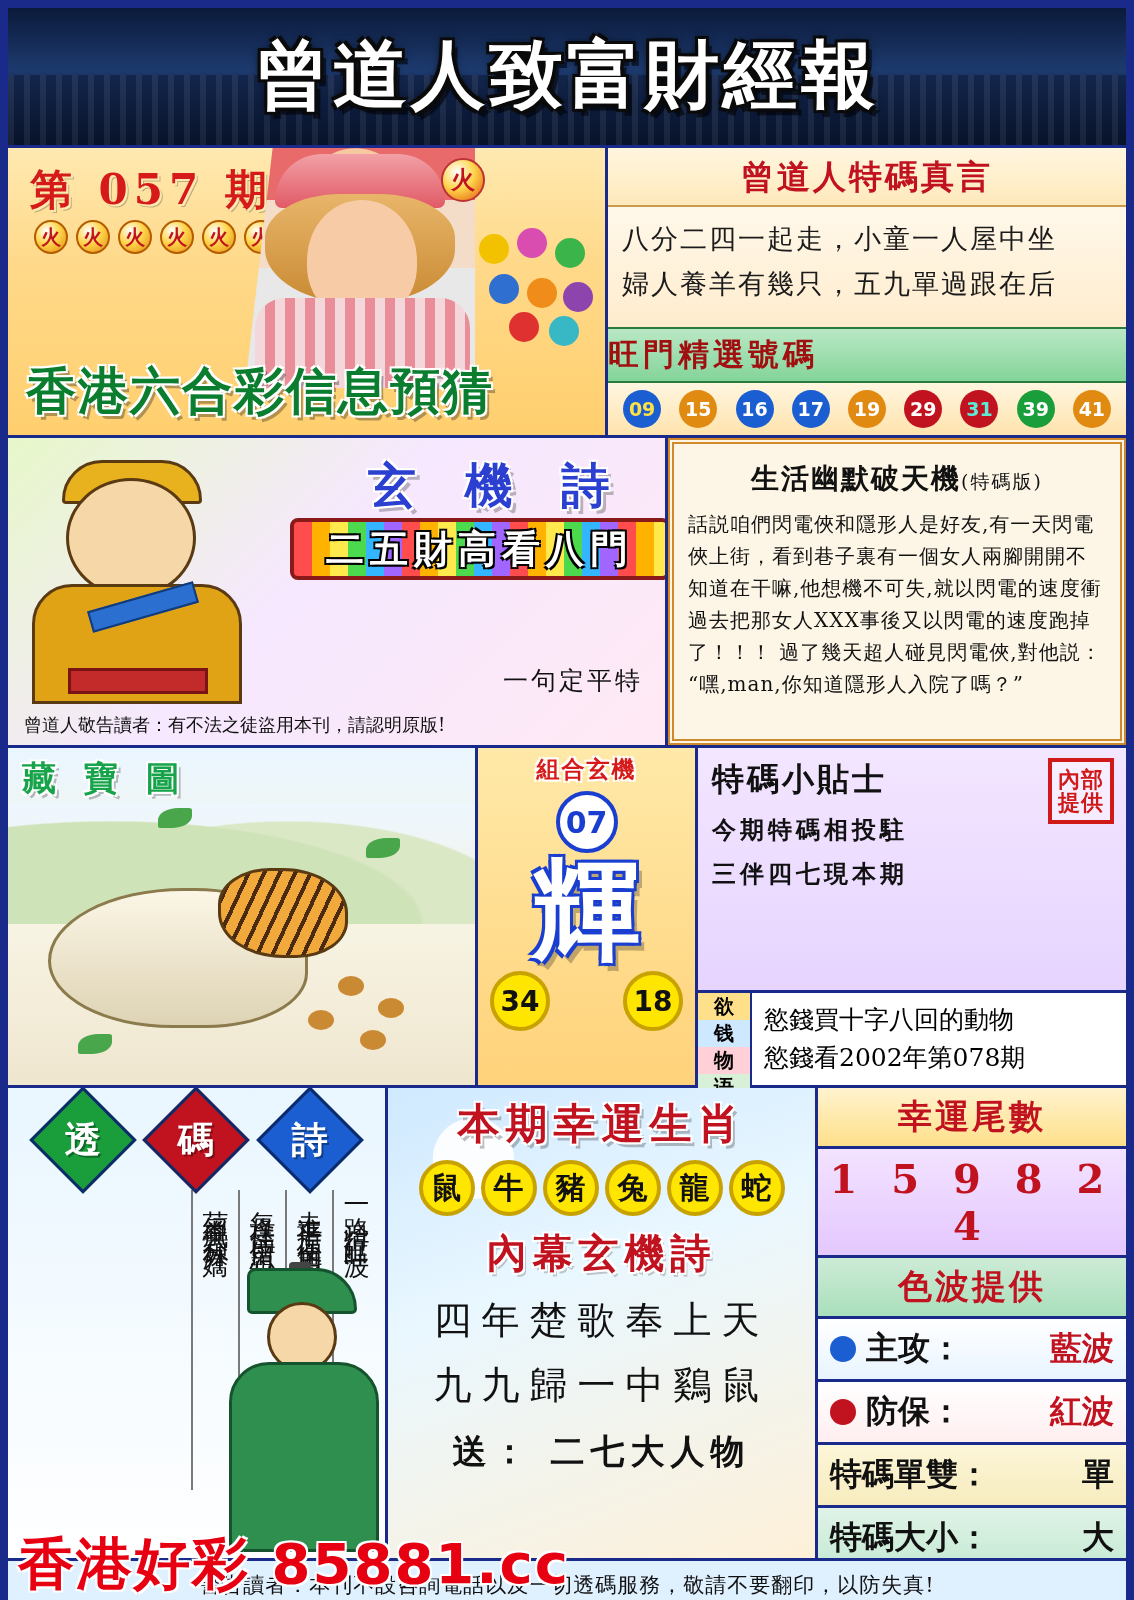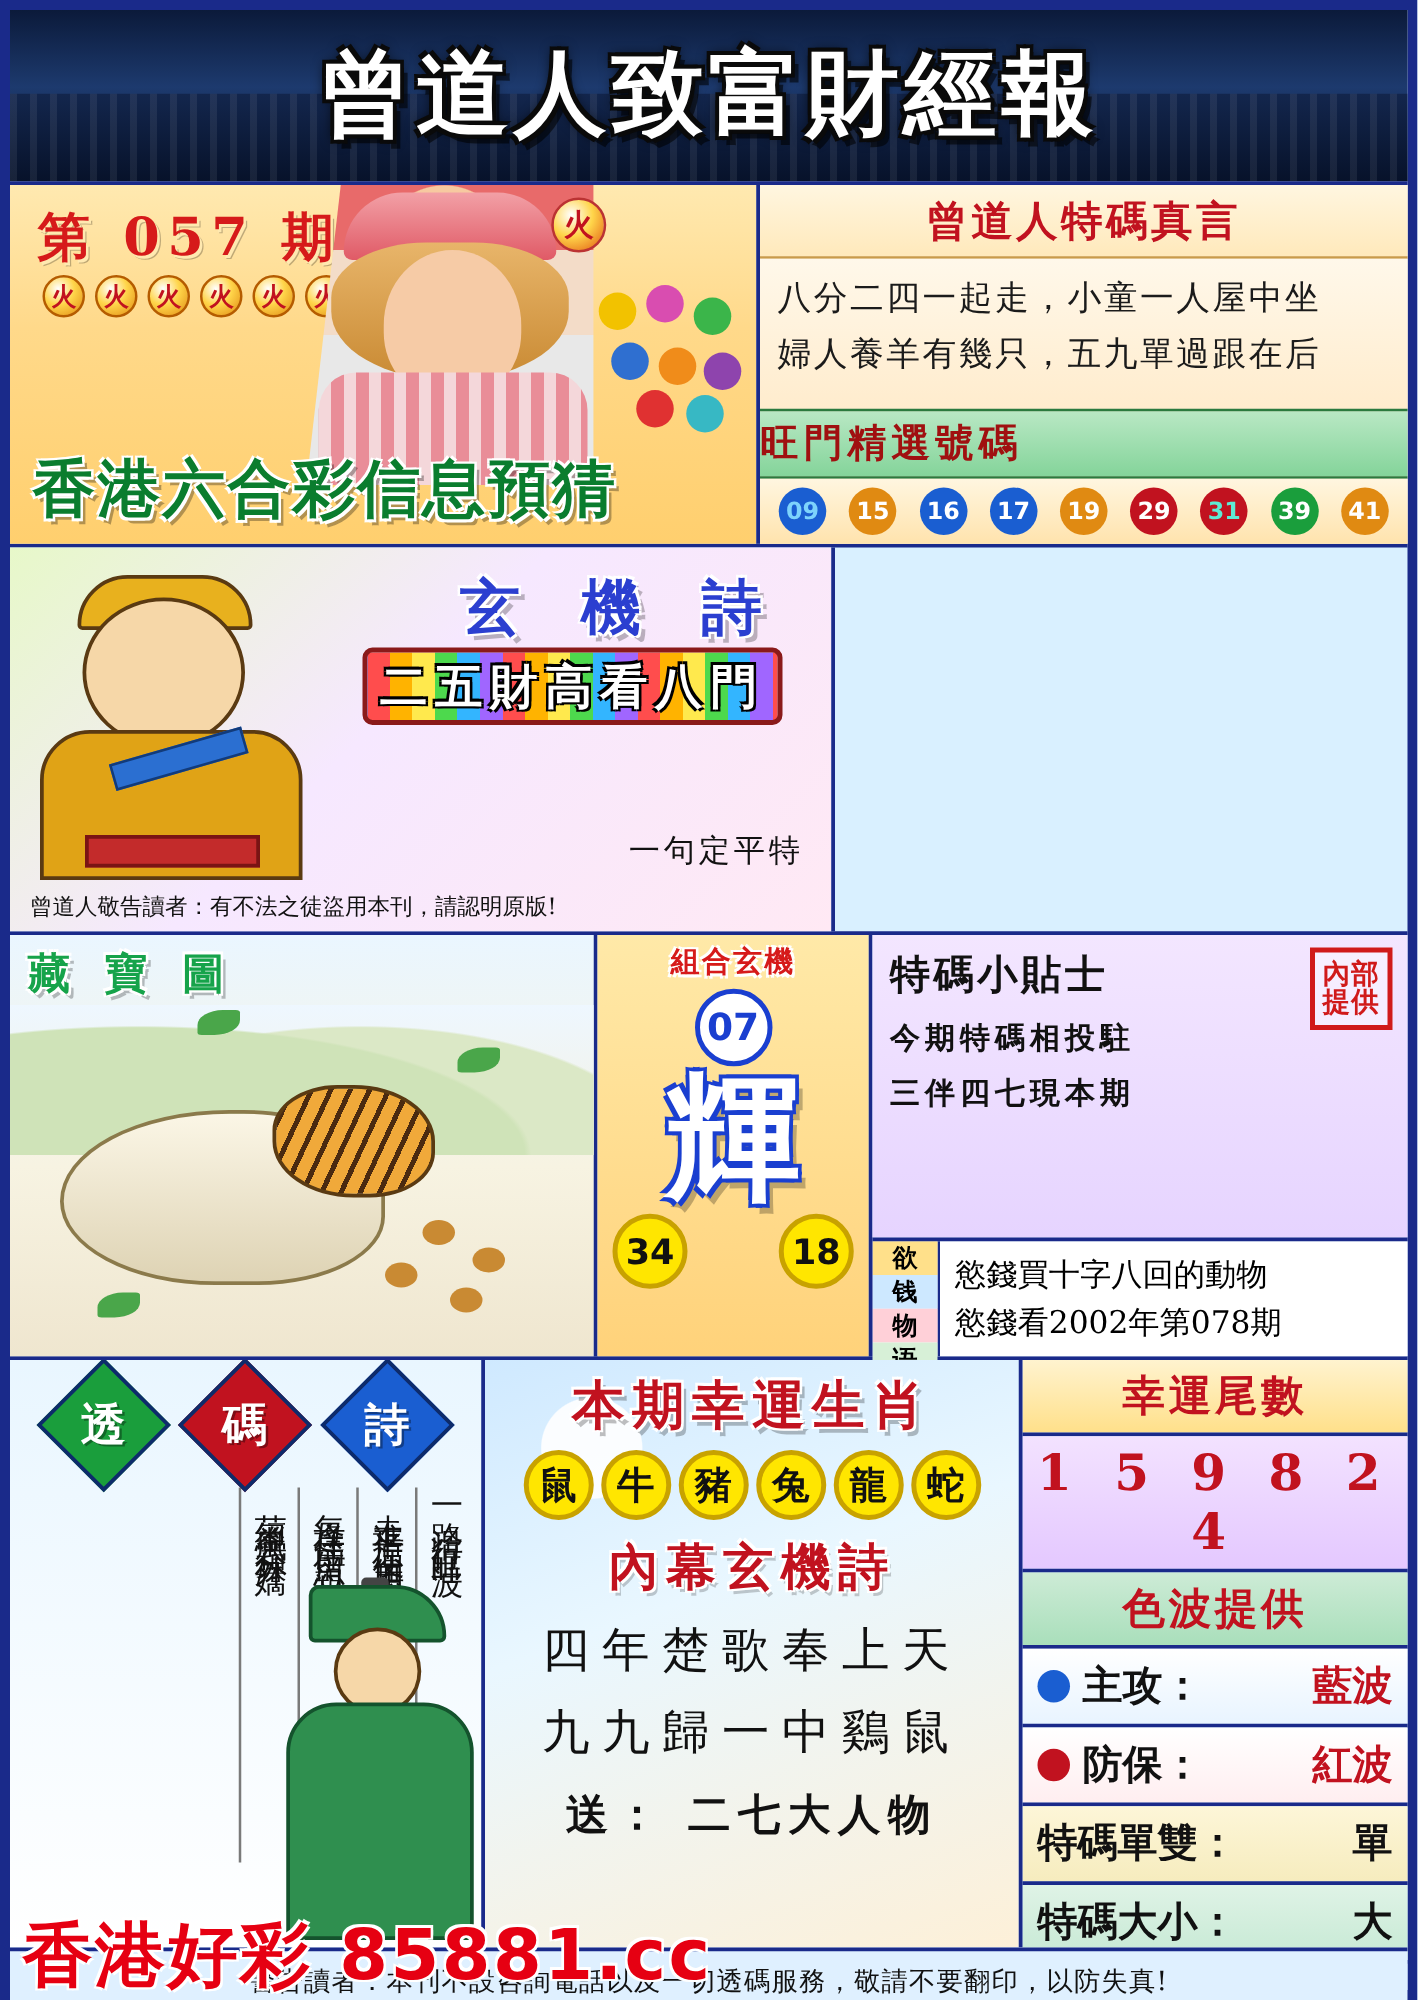--- a/index.html
+++ b/index.html
@@ -155,21 +155,21 @@
     background:linear-gradient(135deg,#e7f8c9 0%, #f6e8ff 45%, #ffe9f4 100%);
     border-right:3px solid #1a2a8a; overflow:hidden;
   }
   .xuanji {
     position:absolute; left:360px; top:16px;
     font-family:"DejaVu Serif", serif; font-weight:bold; font-size:48px;
     letter-spacing:16px; color:#2b3fd0;
     text-shadow:-2px -2px 0 #fff,2px -2px 0 #fff,-2px 2px 0 #fff,2px 2px 0 #fff,5px 5px 0 rgba(0,0,0,.25);
   }
   .rainbow-box {
-    position:absolute; left:282px; top:80px; width:336px; height:62px;
+    position:absolute; left:282px; top:80px; width:380px; height:62px;
     background:repeating-linear-gradient(90deg,#ff4d4d 0 18px,#ffb300 18px 36px,#ffe94d 36px 54px,#4dd94d 54px 72px,#33b5ff 72px 90px,#a066ff 90px 108px);
     border:4px solid #8a1a1a; border-radius:8px;
     display:flex; align-items:center; justify-content:center;
   }
   .rainbow-box span {
     font-family:"DejaVu Serif", serif; font-weight:bold; font-size:38px;
     letter-spacing:6px; color:#fff;
     text-shadow:-2px -2px 0 #000,2px -2px 0 #000,-2px 2px 0 #000,2px 2px 0 #000;
   }
   .monk {
@@ -436,21 +436,21 @@
     </div>
 
     <div class="top-right">
       <div class="tr-title">曾道人特碼真言</div>
       <div class="tr-poem">
         <div>八分二四一起走，小童一人屋中坐</div>
         <div>婦人養羊有幾只，五九單過跟在后</div>
       </div>
       <div class="tr-sub">旺門精選號碼</div>
       <div class="tr-nums">
-        <span class="ball" style="background:#1a5ed1;color:#7dd3fc">09</span>
+        <span class="ball" style="background:#1a5ed1;color:#fde047">09</span>
         <span class="ball" style="background:#e08a12;color:#fff">15</span>
         <span class="ball" style="background:#1a5ed1;color:#fff">16</span>
         <span class="ball" style="background:#1a5ed1;color:#fff">17</span>
         <span class="ball" style="background:#e08a12;color:#fff">19</span>
         <span class="ball" style="background:#c1121f;color:#fff">29</span>
         <span class="ball" style="background:#c1121f;color:#5eead4">31</span>
         <span class="ball" style="background:#1a9e3c;color:#fff">39</span>
         <span class="ball" style="background:#e08a12;color:#fff">41</span>
       </div>
     </div>
@@ -466,20 +466,26 @@
         <div class="belt"></div>
       </div>
       <div class="xuanji">玄 機 詩 曰</div>
       <div class="rainbow-box">
         <span>二五財高看八門</span>
       </div>
       <div class="one-line">一句定平特</div>
       <div class="notice">曾道人敬告讀者：有不法之徒盜用本刊，請認明原版!</div>
     </div>
 
+    <div class="mid-right">
+      <div class="mr-title">
+        <span>生活幽默破天機</span><small>(特碼版)</small>
+      </div>
+      <div class="mr-body">話説咱們閃電俠和隱形人是好友,有一天閃電俠上街，看到巷子裏有一個女人兩腳開開不知道在干嘛,他想機不可失,就以閃電的速度衝過去把那女人XXX事後又以閃電的速度跑掉了！！！ 過了幾天超人碰見閃電俠,對他説： “嘿,man,你知道隱形人入院了嗎？”</div>
+    </div>
   </div>
 
   <div class="third">
     <div class="treasure">
       <div class="label">藏 寶 圖</div>
       <div class="hills"></div>
       <div class="rock"></div>
       <div class="tiger"></div>
       <div class="paw" style="left:330px;top:228px"></div>
       <div class="paw" style="left:370px;top:250px"></div>

